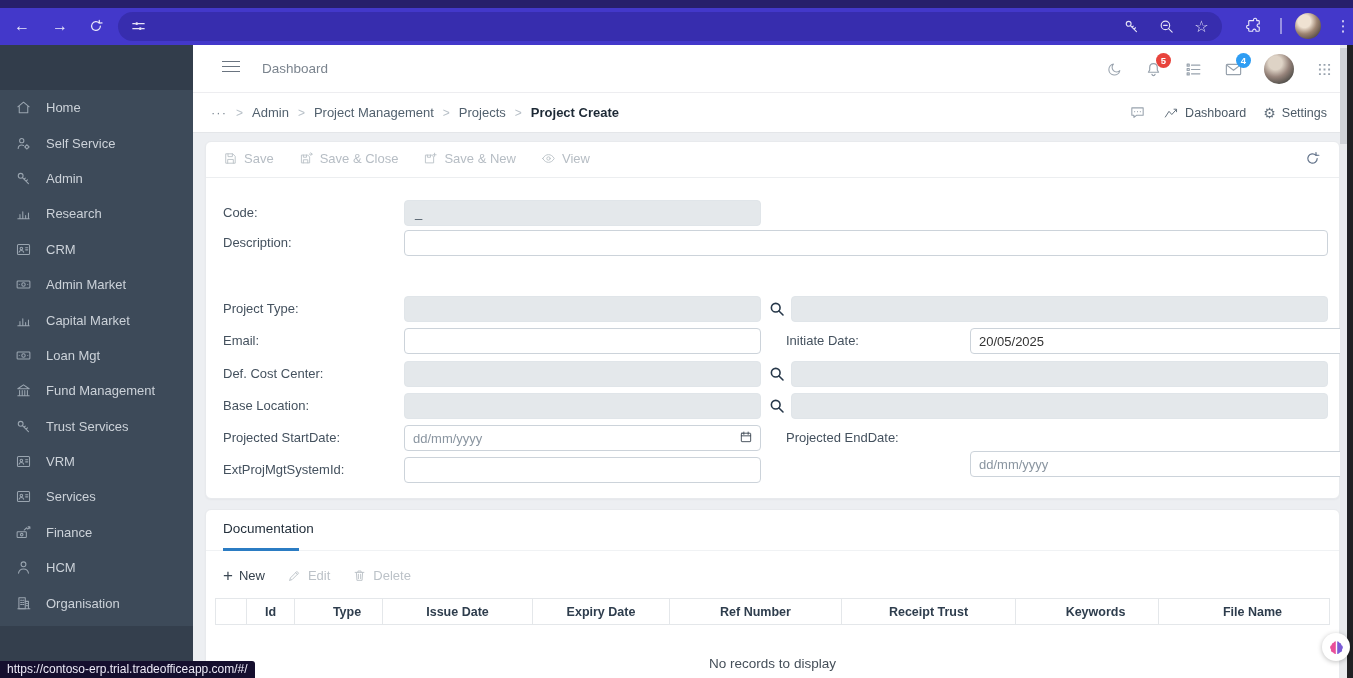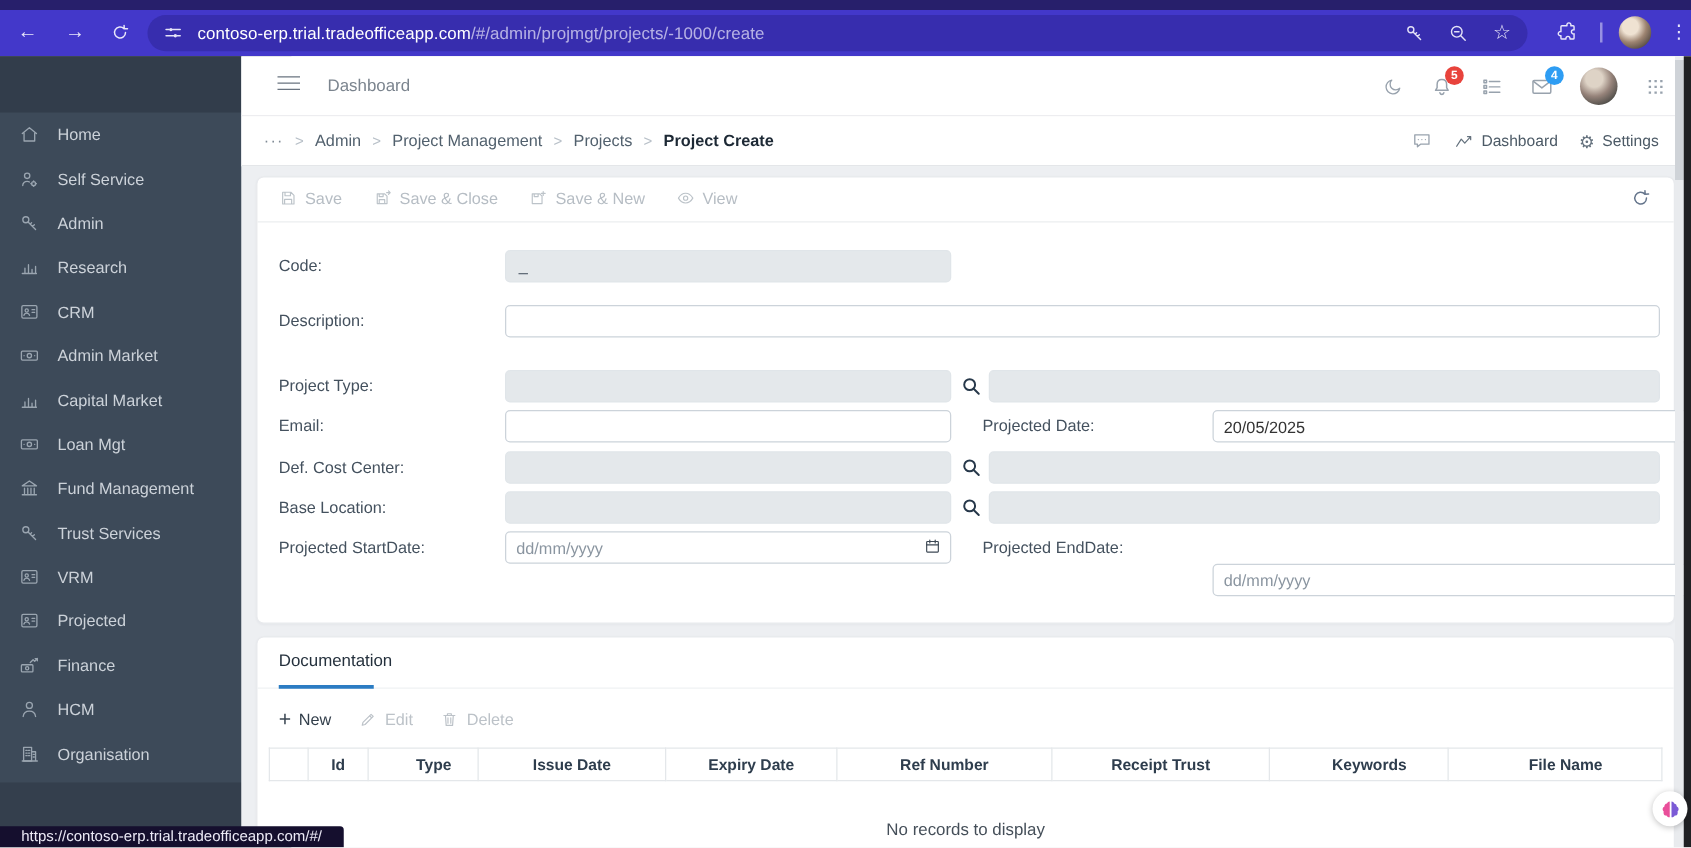--- a/index.html
+++ b/index.html
@@ -121,21 +121,21 @@
   .col-2,.col-7,.col-8{text-align:left;padding-left:17px}
   .empty-msg{position:absolute;left:0;right:0;top:146px;text-align:center;font-size:13.5px;color:#454f59}
 
   
   .scroll-track{position:absolute;left:1340px;top:45px;bottom:0;width:7px;background:#e9ebee}
   .scroll-thumb{position:absolute;left:1340px;top:48px;width:7px;height:96px;background:#cfd3d8}
   .win-edge{position:absolute;left:1347px;top:45px;bottom:0;width:6px;background:#202124}
   .ai-fab{position:absolute;left:1322px;top:633px;width:28px;height:28px;border-radius:50%;background:#fff;
     box-shadow:0 1px 5px rgba(0,0,0,.25);display:flex;align-items:center;justify-content:center;cursor:pointer}
   .status-tip{position:absolute;left:0;bottom:0;height:17px;background:#150f2e;color:#eceaf6;font-size:12px;
-    line-height:17px;padding:0 17px;border-top-right-radius:3px;white-space:nowrap}
+    line-height:17px;padding:0 7px;border-top-right-radius:3px;white-space:nowrap}
 </style>
 </head>
 <body>
 
 <svg width="0" height="0" style="position:absolute">
   <defs>
     <symbol id="sym-home" viewBox="0 0 24 24">
         <path d="M4 11 12 4.5 20 11 M6 10.2V19.5H18V10.2"></path>
       </symbol>
     <symbol id="sym-user-gear" viewBox="0 0 24 24">
@@ -257,21 +257,20 @@
         <svg viewBox="0 0 24 24">
           <use href="#sym-refresh"></use>
         </svg>
       </span>
     <div class="url-pill">
       <span class="tune">
           <svg viewBox="0 0 24 24">
             <use href="#sym-tune"></use>
           </svg>
         </span>
-      <span class="url-text"><span>contoso-erp.trial.tradeofficeapp.com</span><span class="url-path">/#/admin/projmgt/projects/-1000/create</span></span>
       <span class="pill-right">
         <span class="pill-ic">
             <svg viewBox="0 0 24 24">
               <use href="#sym-key"></use>
             </svg>
           </span>
         <span class="pill-ic">
             <svg viewBox="0 0 24 24">
               <use href="#sym-zoom"></use>
             </svg>
@@ -390,21 +389,21 @@
           </span>
           <span class="side-lb">VRM</span>
           <span class="side-ch">‹</span>
         </div>
         <div class="side-item">
           <span class="side-ic">
             <svg viewBox="0 0 24 24">
               <use href="#sym-id-card"></use>
             </svg>
           </span>
-          <span class="side-lb">Projected</span>
+          <span class="side-lb">Services</span>
           <span class="side-ch">‹</span>
         </div>
         <div class="side-item">
           <span class="side-ic">
             <svg viewBox="0 0 24 24">
               <use href="#sym-finance"></use>
             </svg>
           </span>
           <span class="side-lb">Finance</span>
           <span class="side-ch">‹</span>
@@ -547,21 +546,21 @@
         </span>
       <div class="tb-sep"></div>
 
       <div class="frow" style="top:58px">
         <label class="flabel">Code:</label>
         <div class="fld p1">
             <div class="dis">_</div>
           </div>
       </div>
 
-      <div class="frow" style="top:102px">
+      <div class="frow" style="top:88px">
         <label class="flabel">Description:</label>
         <div class="fld pdesc"><input class="tb" value="" style=""></div>
       </div>
 
 
       <div class="frow" style="top:154px">
         <label class="flabel">Project Type:</label>
         <div class="fld p1">
             <div class="dis"></div>
           </div>
@@ -571,21 +570,21 @@
             </svg>
           </span>
         <div class="fld prf">
             <div class="dis"></div>
           </div>
       </div>
 
       <div class="frow" style="top:186px">
         <label class="flabel">Email:</label>
         <div class="fld p1"><input class="tb" value="" style=""></div>
-        <label class="flabel rlabel">Projected Date:</label>
+        <label class="flabel rlabel">Initiate Date:</label>
         <div class="fld prd datewrap">
           <input class="tb" value="20/05/2025" style="">
           <span class="cal-ic">
               <svg viewBox="0 0 24 24">
                 <use href="#sym-calendar"></use>
               </svg>
             </span>
         </div>
       </div>
 
@@ -633,20 +632,24 @@
         <div class="fld prd datewrap">
           <input class="tb" placeholder="dd/mm/yyyy" style="">
           <span class="cal-ic">
               <svg viewBox="0 0 24 24">
                 <use href="#sym-calendar"></use>
               </svg>
             </span>
         </div>
       </div>
 
+      <div class="frow" style="top:315px">
+        <label class="flabel">ExtProjMgtSystemId:</label>
+        <div class="fld p1"><input class="tb" value="" style=""></div>
+      </div>
     </div>
 
     <div class="card card2">
       <span class="tab">Documentation</span>
       <div class="tabstrip-line"></div>
       <div class="tab-underline"></div>
       <div class="doc-actions">
         <span class="doc-btn en">
             <span class="plus">+</span>
             <span>New</span>

